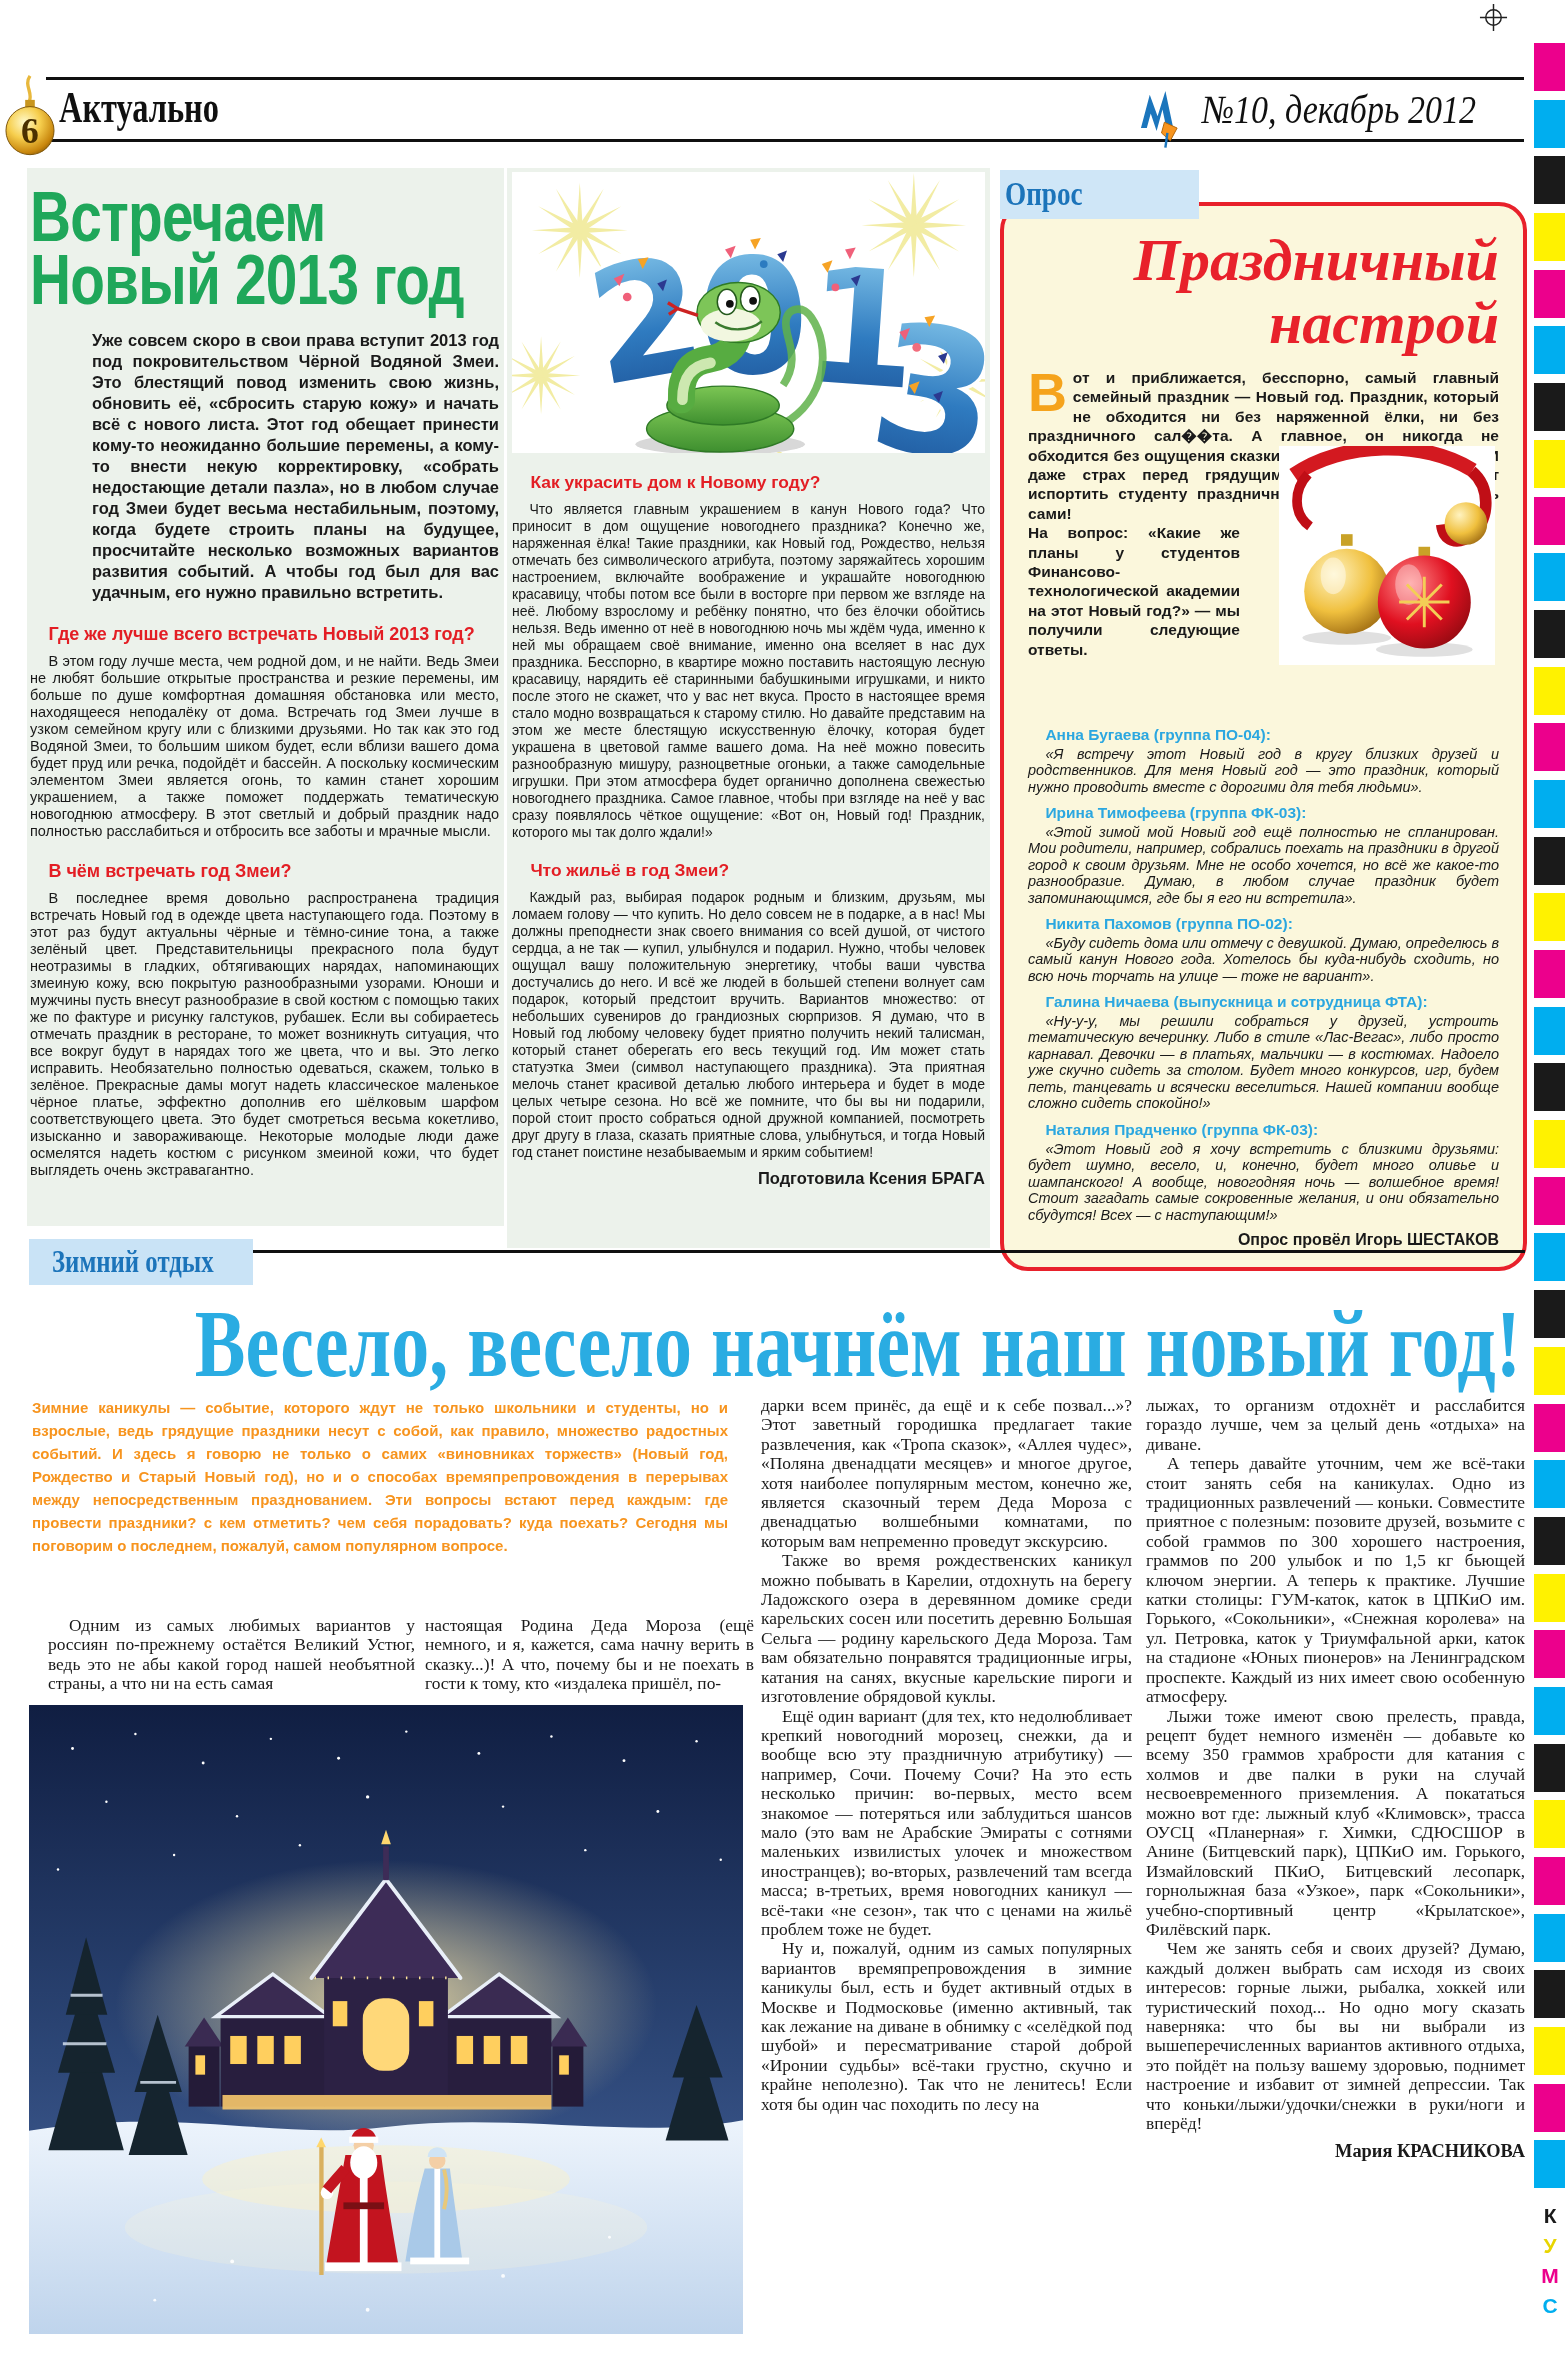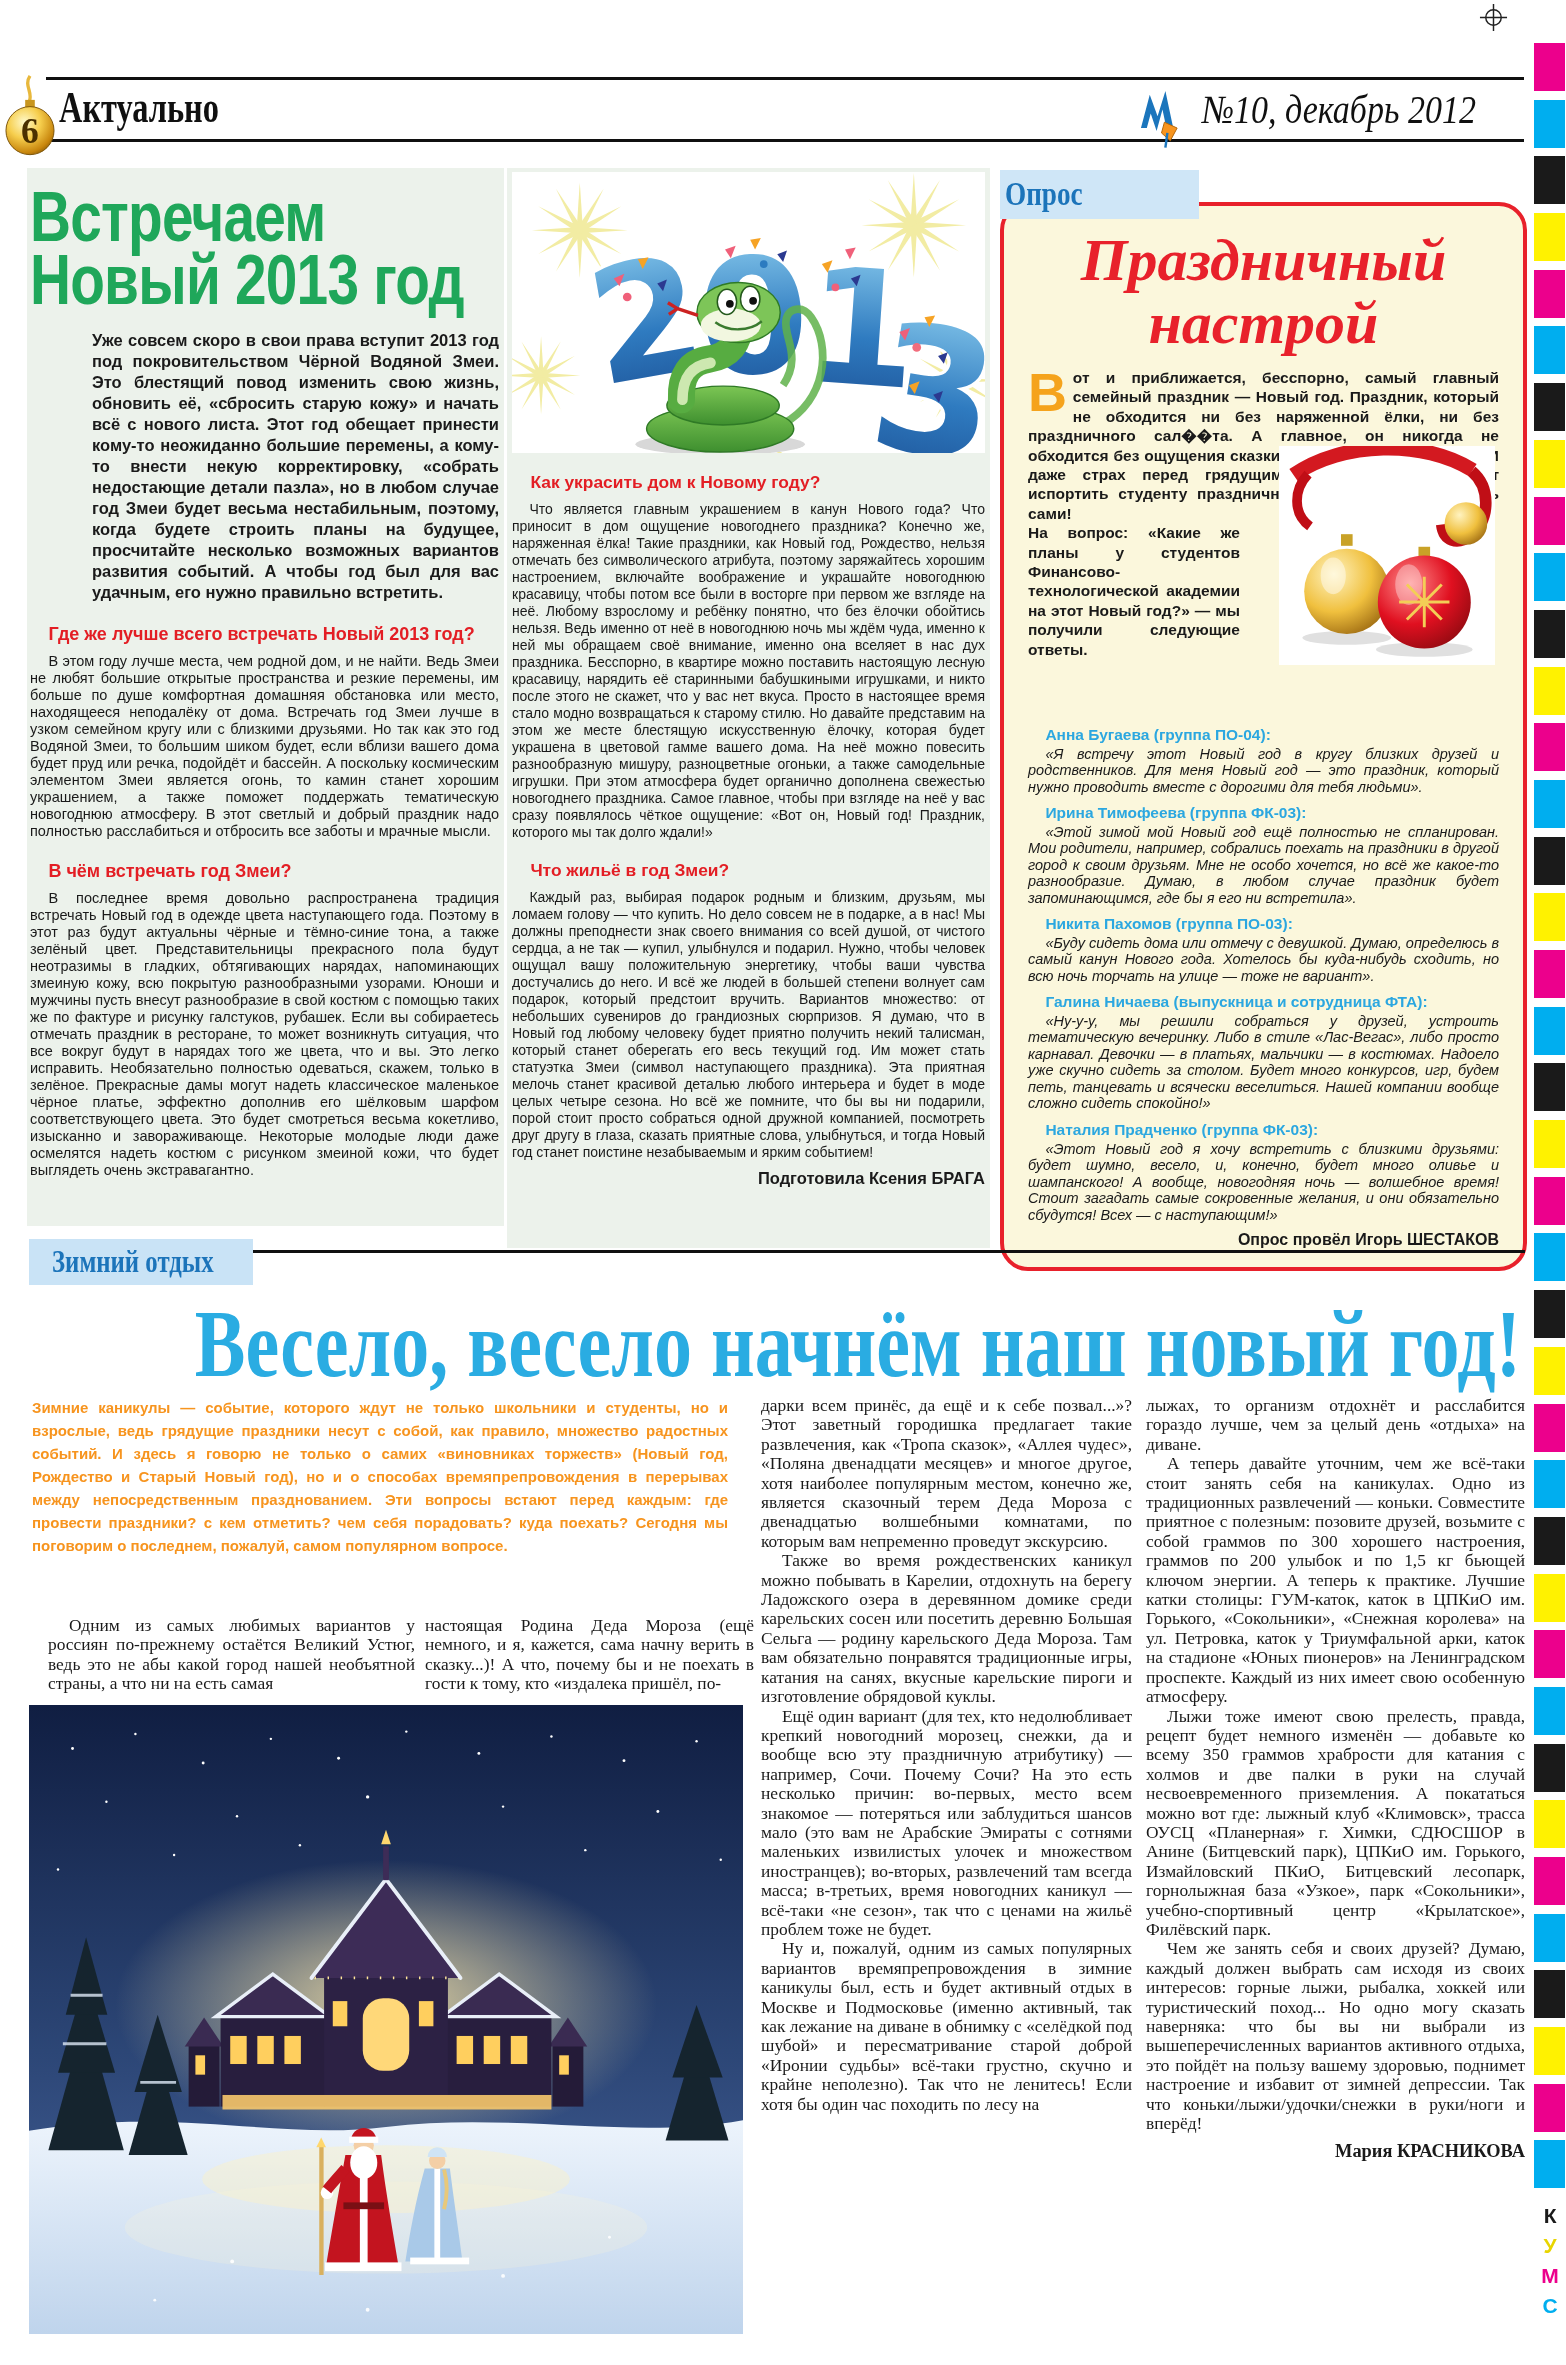--- a/index.html
+++ b/index.html
@@ -37,21 +37,21 @@
   #mid-article .subhead{font-size:17.4px;margin-top:19.4px;}
   .body-mid{font-size:14px;line-height:17px;text-align:justify;margin:0;text-indent:17.4px;}
   .mid-byline{margin-top:7.7px;font-weight:bold;font-size:16.5px;text-align:right;}
   
   #survey{left:1000px;top:170px;width:527px;}
   #survey-label{position:absolute;left:0;top:0;width:199px;height:49px;background:#CFE6F7;
      color:#1C74BA;font-family:"Liberation Serif",serif;font-weight:bold;font-size:34px;
      line-height:48px;padding-left:5px;box-sizing:border-box;z-index:2;}
   #survey-box{margin-top:32px;border:4.8px solid #E8212B;border-radius:28px;background:#FBF7DC;
      padding:16.5px 24px 18.4px;position:relative;}
-  .survey-title{text-align:center;font-family:"Liberation Serif",serif;font-style:italic;
+  .survey-title{text-align:right;font-family:"Liberation Serif",serif;font-style:italic;
      font-weight:bold;color:#E8212B;font-size:60px;line-height:63px;margin:6.8px 0 0;}
   .s-intro{font-weight:bold;font-size:15.5px;line-height:19.4px;text-align:justify;margin:12.6px 0 0;}
   .s-intro2{width:212px;min-height:194px;margin-top:0;}
   .dropcap{float:left;color:#F5A31C;font-weight:bold;font-size:54px;line-height:41px;margin:3.9px 5.8px 0 0;}
   #ornaments{position:absolute;right:28px;top:240px;width:216px;height:219px;background:#ffffff;}
   #ornaments svg{width:100%;height:100%;display:block;}
   .interview{margin-top:8.7px;}
   .iname{color:#2BA7E0;font-weight:bold;font-size:15.5px;margin:0 0 1.9px 17.4px;}
   .iquote{font-style:italic;font-size:14.5px;line-height:16.5px;text-align:justify;text-indent:17.4px;margin:0;}
   .survey-byline{margin-top:7.7px;text-align:right;font-weight:bold;font-size:16px;}
@@ -272,21 +272,21 @@
 
       <div class="interview">
         <div class="iname">Анна Бугаева (группа ПО-04):</div>
         <p class="iquote">«Я встречу этот Новый год в кругу близких друзей и родственников. Для меня Новый год — это праздник, который нужно проводить вместе с дорогими для тебя людьми».</p>
       </div>
       <div class="interview">
         <div class="iname">Ирина Тимофеева (группа ФК-03):</div>
         <p class="iquote">«Этой зимой мой Новый год ещё полностью не спланирован. Мои родители, например, собрались поехать на праздники в другой город к своим друзьям. Мне не особо хочется, но всё же какое-то разнообразие. Думаю, в любом случае праздник будет запоминающимся, где бы я его ни встретила».</p>
       </div>
       <div class="interview">
-        <div class="iname">Никита Пахомов (группа ПО-03):</div>
+        <div class="iname">Никита Пахомов (группа ПО-02):</div>
         <p class="iquote">«Буду сидеть дома или отмечу с девушкой. Думаю, определюсь в самый канун Нового года. Хотелось бы куда-нибудь сходить, но всю ночь торчать на улице — тоже не вариант».</p>
       </div>
       <div class="interview">
         <div class="iname">Галина Ничаева (выпускница и сотрудница ФТА):</div>
         <p class="iquote">«Ну-у-у, мы решили собраться у друзей, устроить тематическую вечеринку. Либо в стиле «Лас-Вегас», либо просто карнавал. Девочки — в платьях, мальчики — в костюмах. Надоело уже скучно сидеть за столом. Будет много конкурсов, игр, будем петь, танцевать и всячески веселиться. Нашей компании вообще сложно сидеть спокойно!»</p>
       </div>
       <div class="interview">
         <div class="iname">Наталия Прадченко (группа ФК-03):</div>
         <p class="iquote">«Этот Новый год я хочу встретить с близкими друзьями: будет шумно, весело, и, конечно, будет много оливье и шампанского! А вообще, новогодняя ночь — волшебное время! Стоит загадать самые сокровенные желания, и они обязательно сбудутся! Всех — с наступающим!»</p>
       </div>

